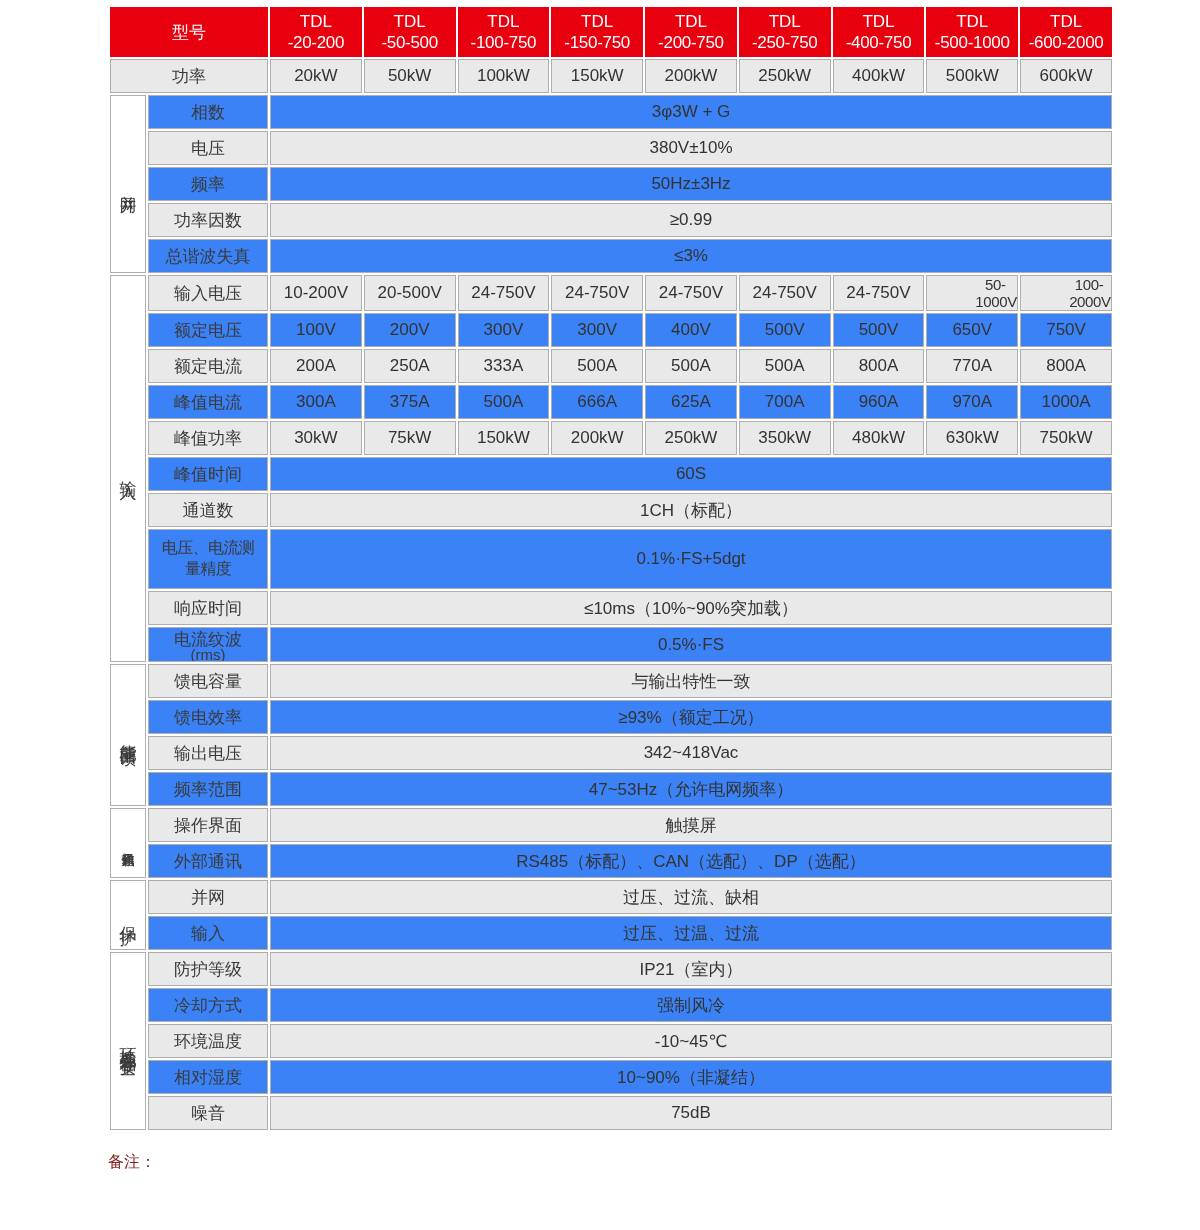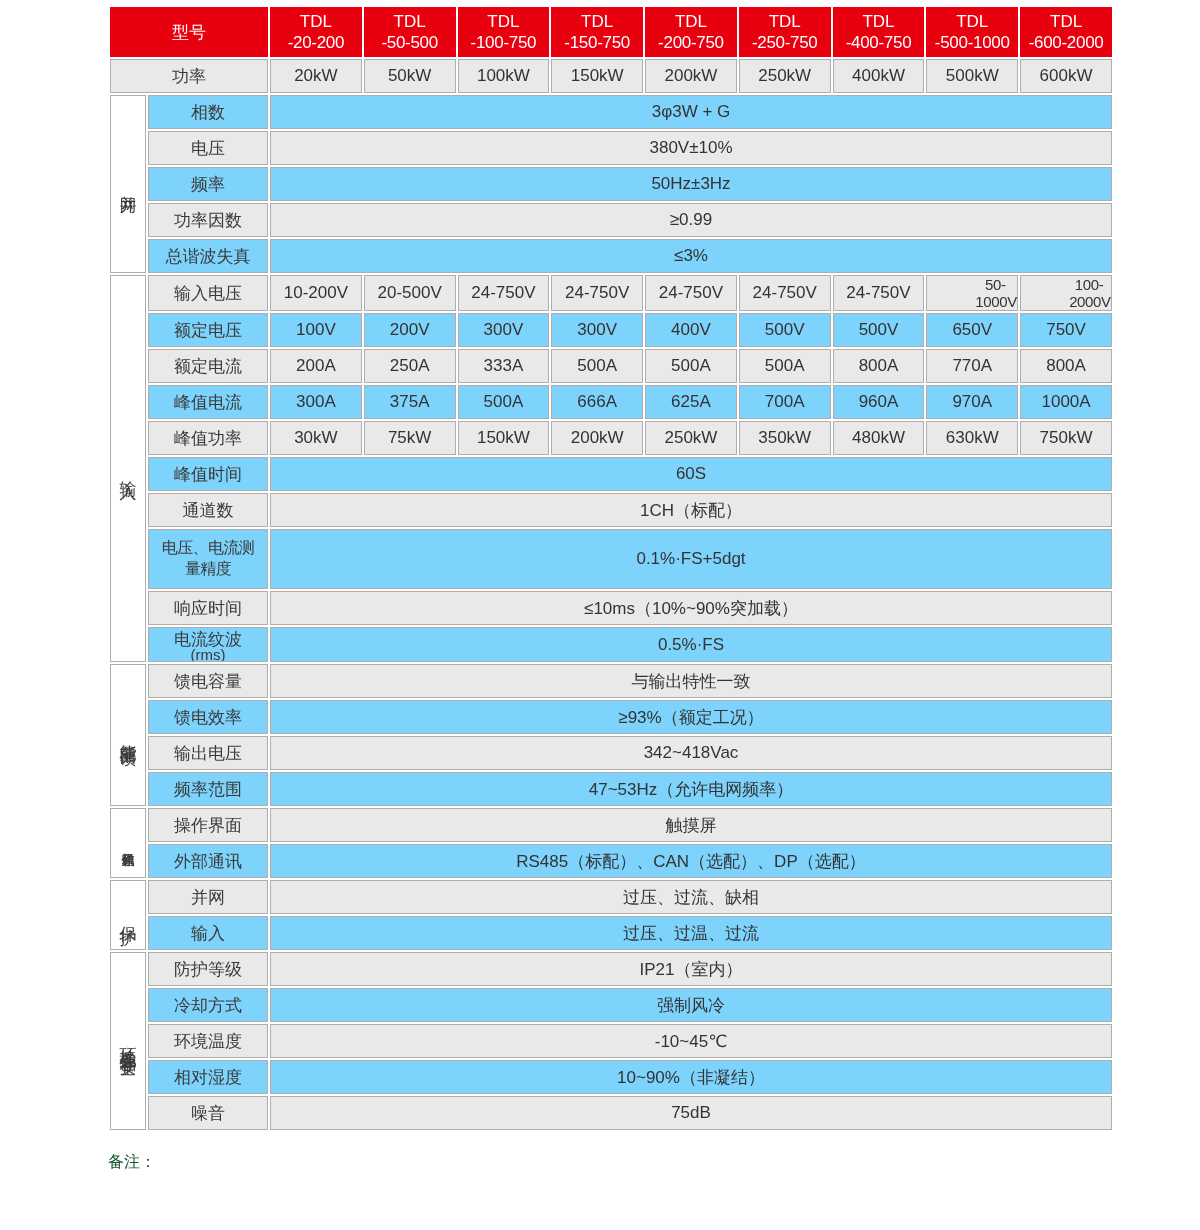--- a/index.html
+++ b/index.html
@@ -24,21 +24,21 @@
     border:1px solid #aeaeae;
     text-align:center;
     vertical-align:middle;
     height:34px;
     padding:0 2px;
     font-size:17px;
     overflow:hidden;
     box-sizing:border-box;
   }
   tr.g td{background:#e9e9e9;}
-  tr.w td{background:#7dd3fc;}
+  tr.w td{background:#3b82f6;}
 
   
   tr.hdr td{
     background:#e8000e;
     border-color:#e8000e;
     color:#ffffff;
     height:50px;
     font-size:17px;
   }
   .model-cell div{line-height:1.25;}
@@ -65,21 +65,21 @@
   td.val.sm{font-size:15px;letter-spacing:-0.4px;padding-left:48px;}
 
   
   .notes{
     display:flex;
     margin-top:16px;
     font-size:16px;
     line-height:27px;
     color:#3a3a3a;
   }
-  .notes .tag{color:#14532d;white-space:nowrap;}
+  .notes .tag{color:#7f1d1d;white-space:nowrap;}
   .notes .items div{white-space:nowrap;}
 </style>
 </head>
 <body>
 
 <div class="page">
 
 <table class="spec">
   <colgroup>
     <col class="c-group">

